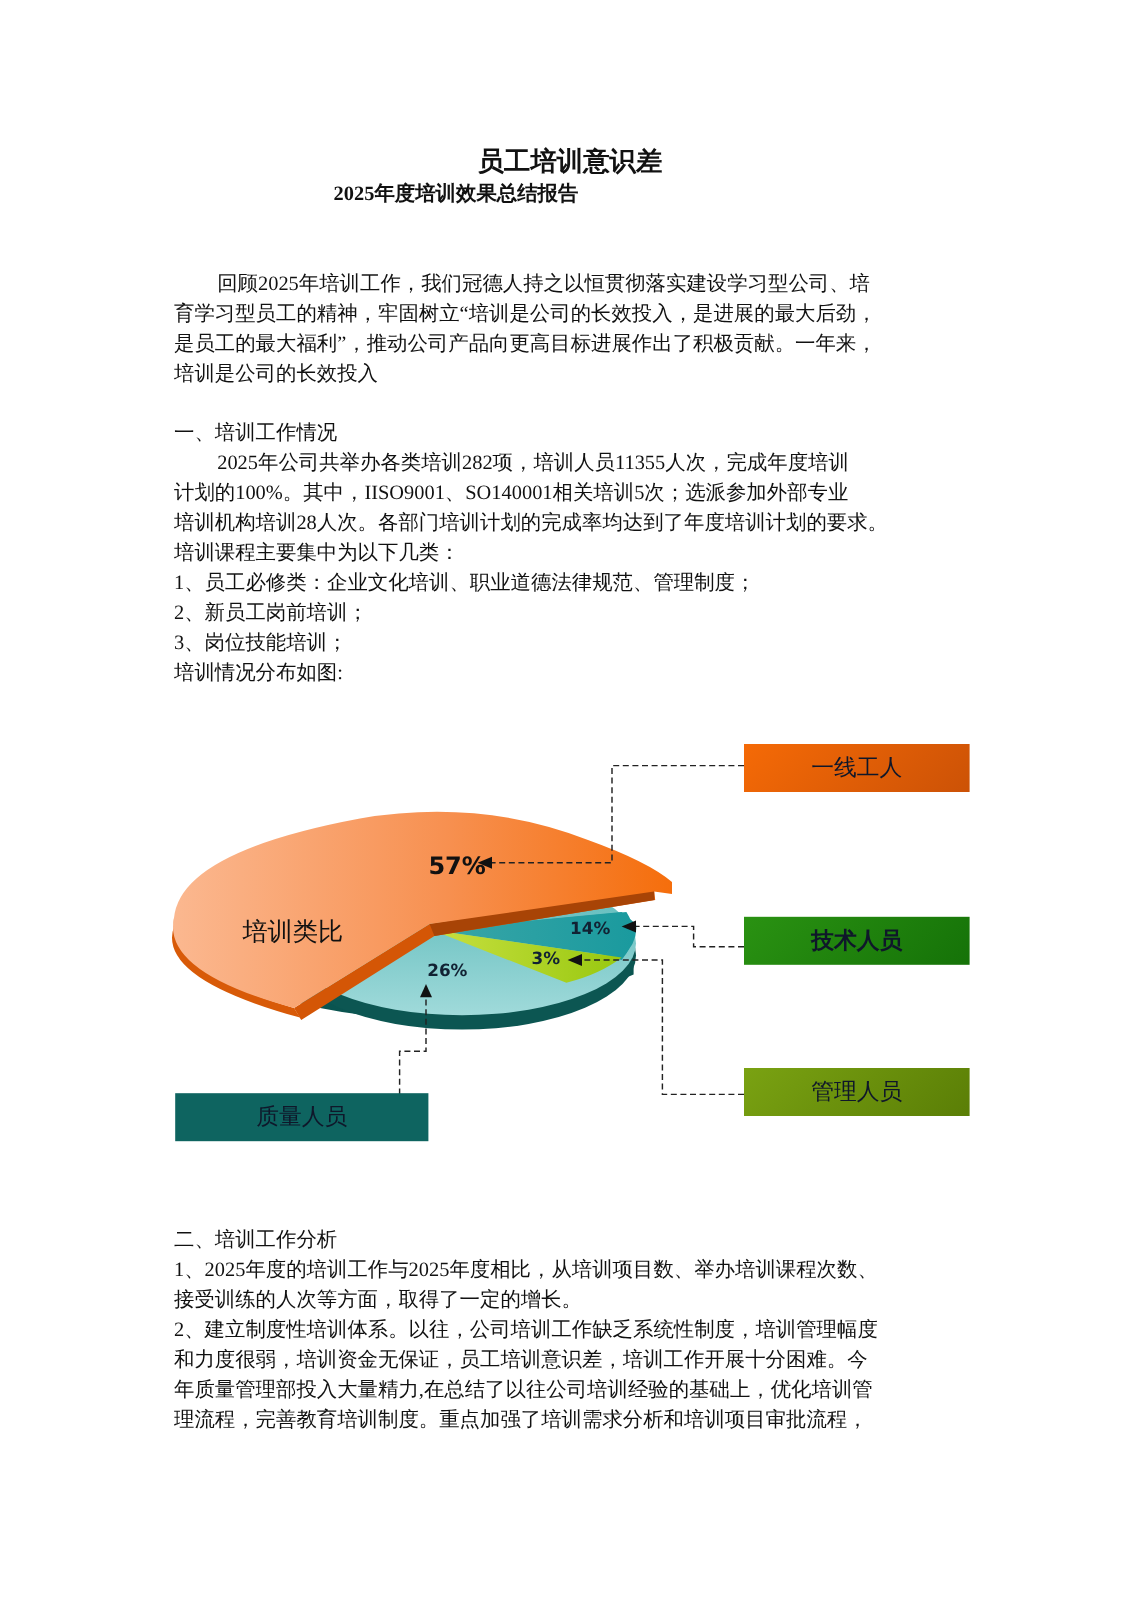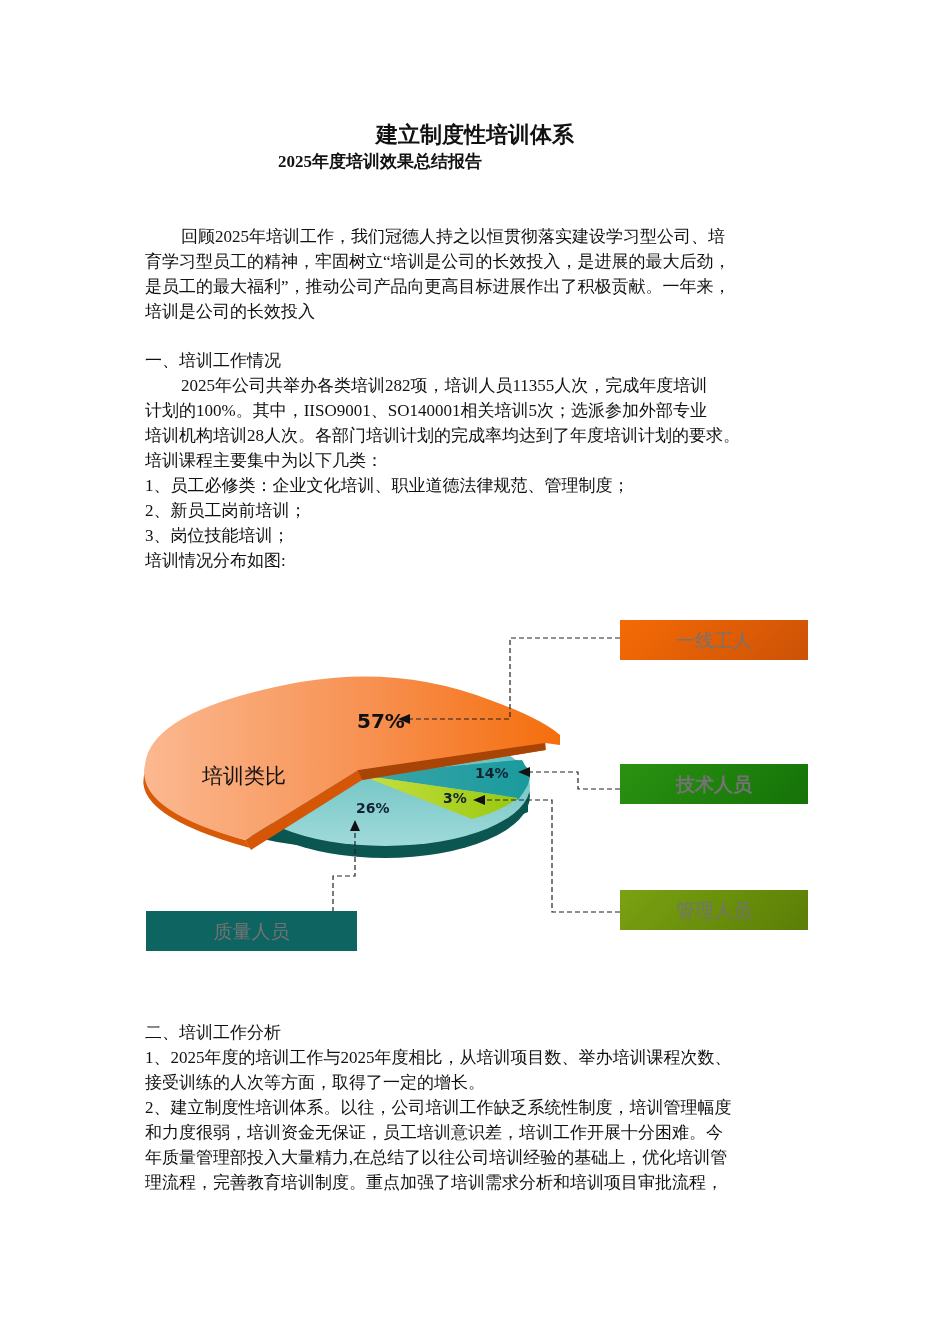--- a/index.html
+++ b/index.html
@@ -6,29 +6,29 @@
   body { width: 950px; height: 1344px; position: relative; overflow: hidden;
          font-family: "Liberation Serif", "DejaVu Serif", serif; color: #111; }
   .title { position: absolute; left: 0; width: 950px; top: 120px; text-align: center;
            font-family: "DejaVu Sans", sans-serif; font-weight: bold; font-size: 22px; letter-spacing: 0px; }
   .subtitle { position: absolute; left: 278px; top: 150px; font-weight: bold; font-size: 17px;
               font-family: "Liberation Serif", "DejaVu Serif", serif; }
   .para { position: absolute; left: 145px; width: 675px; font-size: 17px; line-height: 25px; }
   .line { white-space: nowrap; display: block; height: 25px; }
   .indent { padding-left: 36px; }
   #chart { position: absolute; left: 130px; top: 600px; width: 700px; height: 380px; }
-  .callout { position: absolute; height: 40px; color: #737373; font-family: "DejaVu Sans", sans-serif;
+  .callout { position: absolute; height: 40px; color: #0f172a; font-family: "DejaVu Sans", sans-serif;
              font-size: 19px; line-height: 40px; text-align: center; }
   .callout .shadow { position: absolute; left: 12px; right: 12px; bottom: -6px; height: 6px;
                      background: #111; border-radius: 0 0 50% 50% / 0 0 100% 100%; z-index: -1; }
 </style>
 </head>
 <body>
 
-<div class="title">建立制度性培训体系</div>
+<div class="title">员工培训意识差</div>
 <div class="subtitle">2025年度培训效果总结报告</div>
 
 <div class="para" style="top:224px;">
   <span class="line indent">回顾2025年培训工作，我们冠德人持之以恒贯彻落实建设学习型公司、培</span>
   <span class="line">育学习型员工的精神，牢固树立“培训是公司的长效投入，是进展的最大后劲，</span>
   <span class="line">是员工的最大福利”，推动公司产品向更高目标进展作出了积极贡献。一年来，</span>
   <span class="line">培训是公司的长效投入</span>
 </div>
 
 <div class="para" style="top:348px;">

